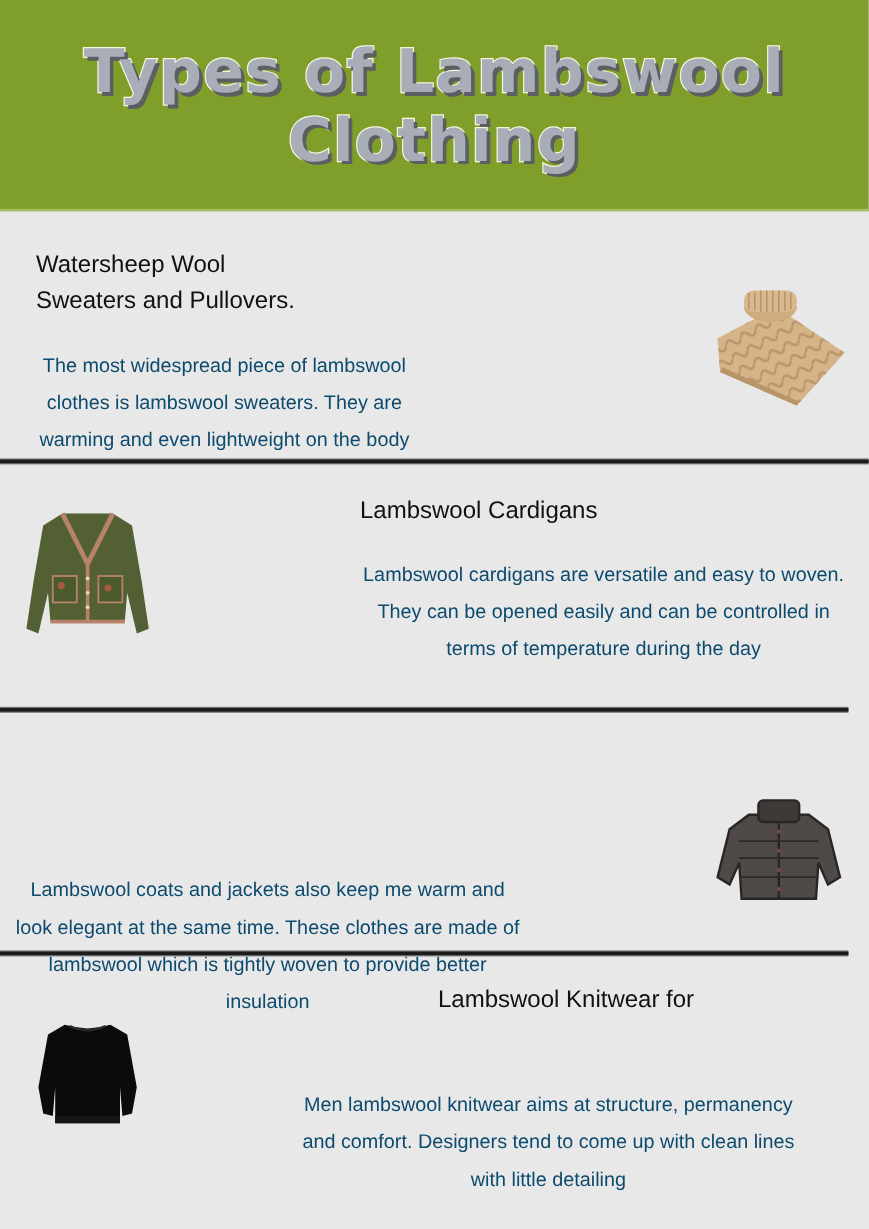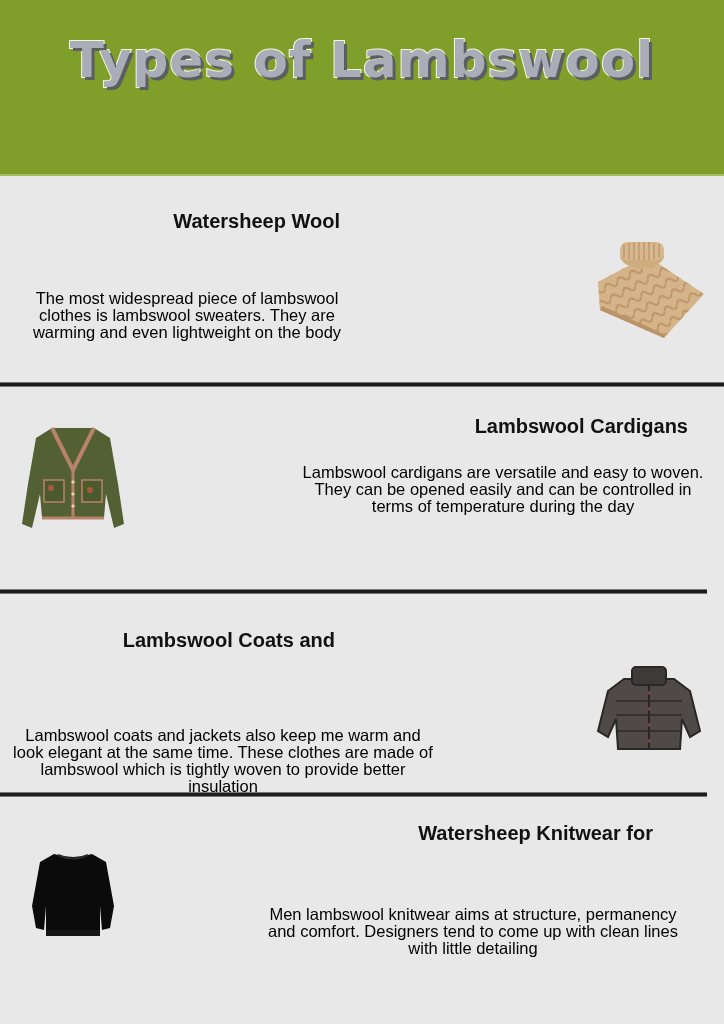--- a/index.html
+++ b/index.html
@@ -9,35 +9,37 @@
   .header { position: absolute; left: 0; top: 0; width: 724px; height: 176px; background: #7f9f2a; }
   .header::after { content: ""; position: absolute; left: 0; right: 0; bottom: 0; height: 2px; background: #a6bd67; }
   .title { position: absolute; left: 0; right: 0; text-align: center; font-family: "DejaVu Sans", sans-serif; font-weight: bold; font-size: 50px; letter-spacing: 1px;
     color: #a9adb8; -webkit-text-stroke: 2px #f4f7dc; paint-order: stroke fill;
     text-shadow: 3px 3px 0 #5c5e62; line-height: 1; }
   .title.l1 { top: 22px; margin-top: 13px; }
   .title.l2 { top: 92px; }
 
   .divider { position: absolute; height: 3px; background: #1c1c1c; box-shadow: 0 -1px 0 #777, 0 1px 0 #777; }
 
-  .section-title { position: absolute; text-align: right; font-weight: bold; font-size: 20px; line-height: 30px; color: #111; }
-  .section-body { position: absolute; text-align: center; font-size: 16.5px; line-height: 17px; color: #000000; }
+  .section-title { position: absolute; text-align: left; font-weight: normal; font-size: 20px; line-height: 30px; color: #111; }
+  .section-body { position: absolute; text-align: center; font-size: 16.5px; line-height: 31px; color: #0c4a6e; }
 
   .art { position: absolute; }
 </style>
 </head>
 <body>
 
 <div class="header">
   <div class="title l1">Types of Lambswool</div>
+  <div class="title l2">Clothing</div>
 </div>
 
 <div>
   <div class="section-title" style="left:30px; top:206px; width:310px;">
     <div>Watersheep Wool</div>
+    <div>Sweaters and Pullovers.</div>
   </div>
   <div class="section-body" style="left:12px; top:290px; width:350px;">The most widespread piece of lambswool clothes is lambswool sweaters. They are warming and even lightweight on the body</div>
   <svg class="art" style="left:592px; top:234px;" width="118" height="108" viewBox="0 0 118 108">
     <defs>
       <pattern id="cable" width="14" height="12" patternUnits="userSpaceOnUse" patternTransform="rotate(-28)">
         <path d="M0 6 Q3.5 0 7 6 T14 6" stroke="#b58d5e" stroke-width="2" fill="none"></path>
       </pattern>
     </defs>
     <polygon points="6,48 55,22 112,60 72,104 8,76" fill="#d6b48a"></polygon>
     <polygon points="6,48 55,22 112,60 72,104 8,76" fill="url(#cable)" opacity="0.8"></polygon>
@@ -76,21 +78,20 @@
   <div class="section-title" style="left:300px; top:411px; width:388px;">
     <div>Lambswool Cardigans</div>
   </div>
   <div class="section-body" style="left:298px; top:464px; width:410px;">Lambswool cardigans are versatile and easy to woven. They can be opened easily and can be controlled in terms of temperature during the day</div>
 </div>
 
 <div class="divider" style="left:0; top:590px; width:707px;"></div>
 
 <div>
   <div class="section-title" style="left:50px; top:625px; width:285px;">
-    <div>Lambswool Coats and</div>
   </div>
   <div class="section-body" style="left:8px; top:727px; width:430px;">Lambswool coats and jackets also keep me warm and look elegant at the same time. These clothes are made of lambswool which is tightly woven to provide better insulation</div>
   <svg class="art" style="left:594px; top:665px;" width="110" height="88" viewBox="0 0 110 88">
     <path d="M30 14 L80 14 L96 26 L106 66 L96 72 L88 54 L86 84 L24 84 L22 54 L14 72 L4 66 L14 26 Z" fill="#4f4a48" stroke="#2a2626" stroke-width="2"></path>
     <rect x="38" y="2" width="34" height="18" rx="4" fill="#3e3a38" stroke="#2a2626" stroke-width="2"></rect>
     <line x1="55" y1="20" x2="55" y2="84" stroke="#2a2626" stroke-width="2"></line>
     <g stroke="#2e2a2a" stroke-width="1.5">
       <line x1="22" y1="36" x2="88" y2="36"></line>
         <line x1="22" y1="50" x2="88" y2="50"></line>
         <line x1="24" y1="66" x2="86" y2="66"></line>
@@ -104,16 +105,16 @@
 
 <div class="divider" style="left:0; top:793px; width:707px;"></div>
 
 <div>
   <svg class="art" style="left:28px; top:850px;" width="90" height="90" viewBox="0 0 90 90">
     <path d="M26 4 Q45 10 64 4 L78 12 L86 56 L82 78 L74 80 L72 56 L72 86 L18 86 L18 56 L16 80 L8 78 L4 56 L12 12 Z" fill="#0b0b0b"></path>
     <path d="M30 5 Q45 12 60 5" stroke="#2a2a2a" stroke-width="2" fill="none"></path>
     <rect x="18" y="80" width="54" height="6" fill="#161616"></rect>
   </svg>
   <div class="section-title" style="left:365px; top:818px; width:288px;">
-    <div>Watersheep Knitwear for</div>
+    <div>Lambswool Knitwear for</div>
   </div>
-  <div class="section-body" style="left:268px; top:906px; width:410px;">Men lambswool knitwear aims at structure, permanency and comfort. Designers tend to come up with clean lines with little detailing</div>
+  <div class="section-body" style="left:252px; top:906px; width:410px;">Men lambswool knitwear aims at structure, permanency and comfort. Designers tend to come up with clean lines with little detailing</div>
 </div>
 
 </body></html>

